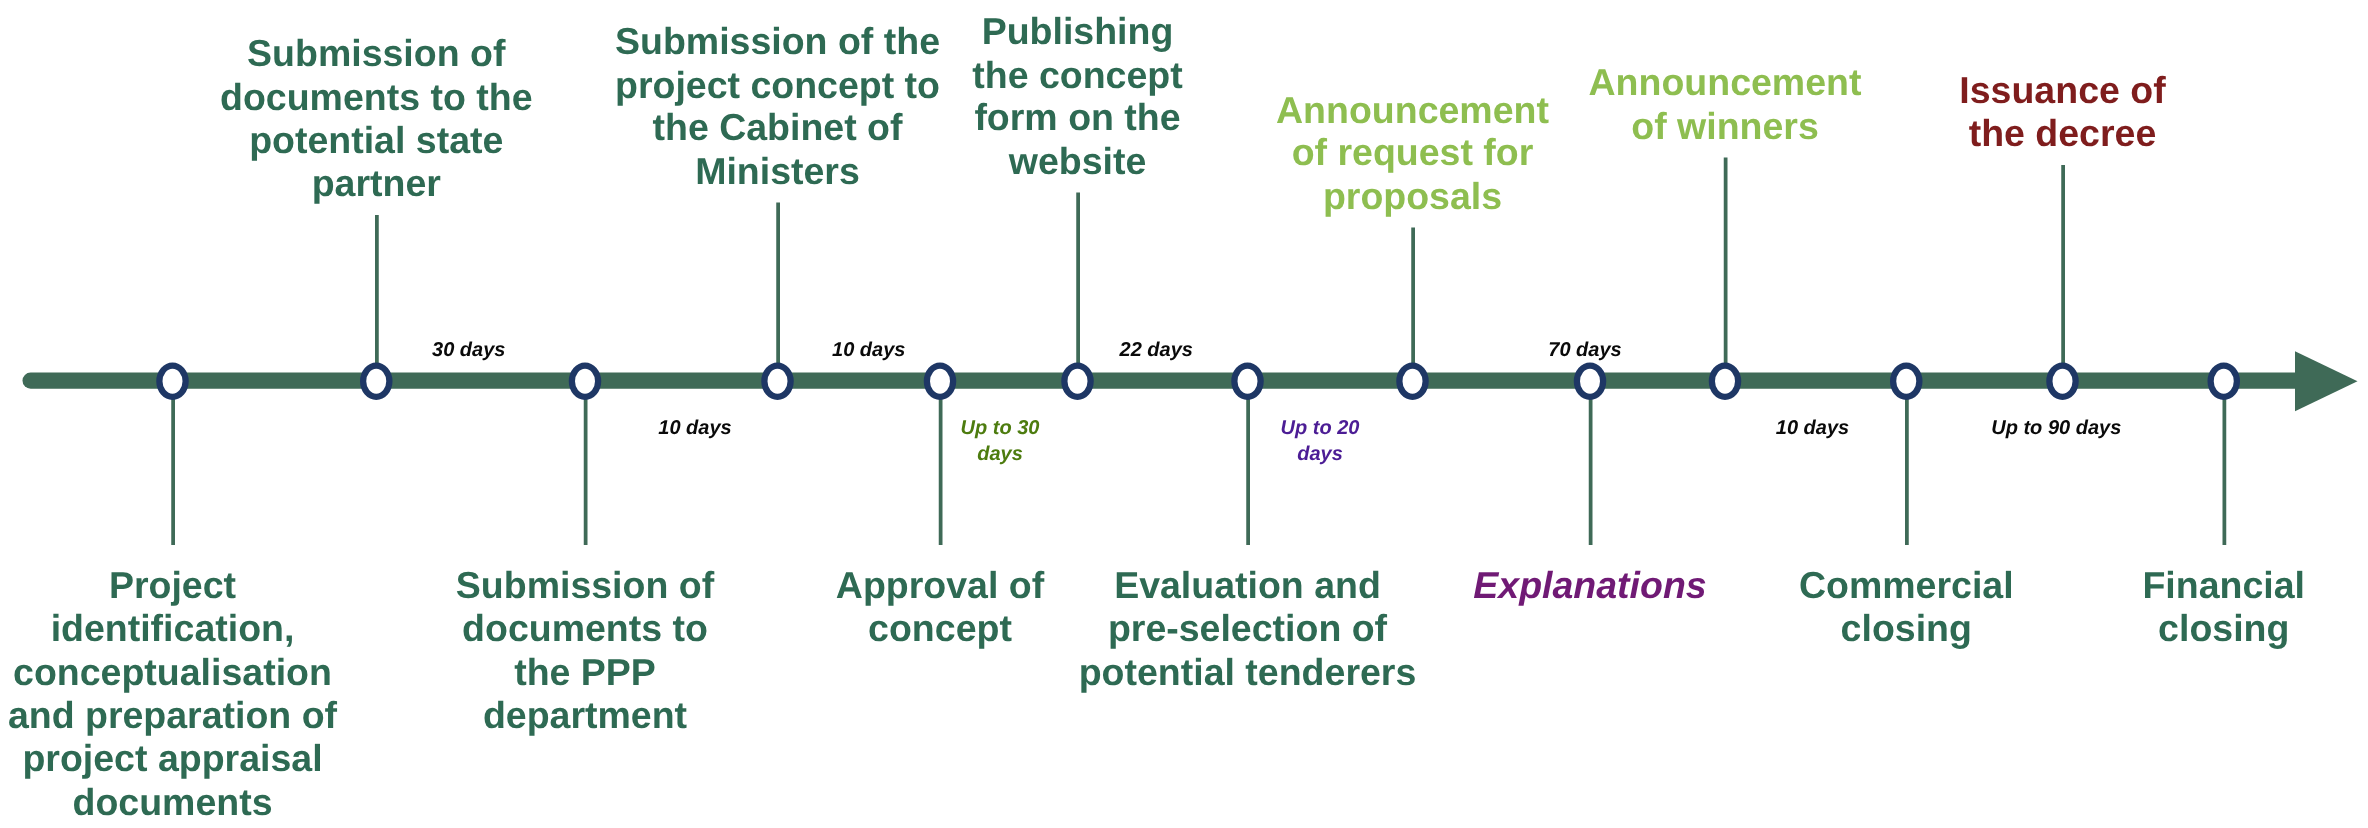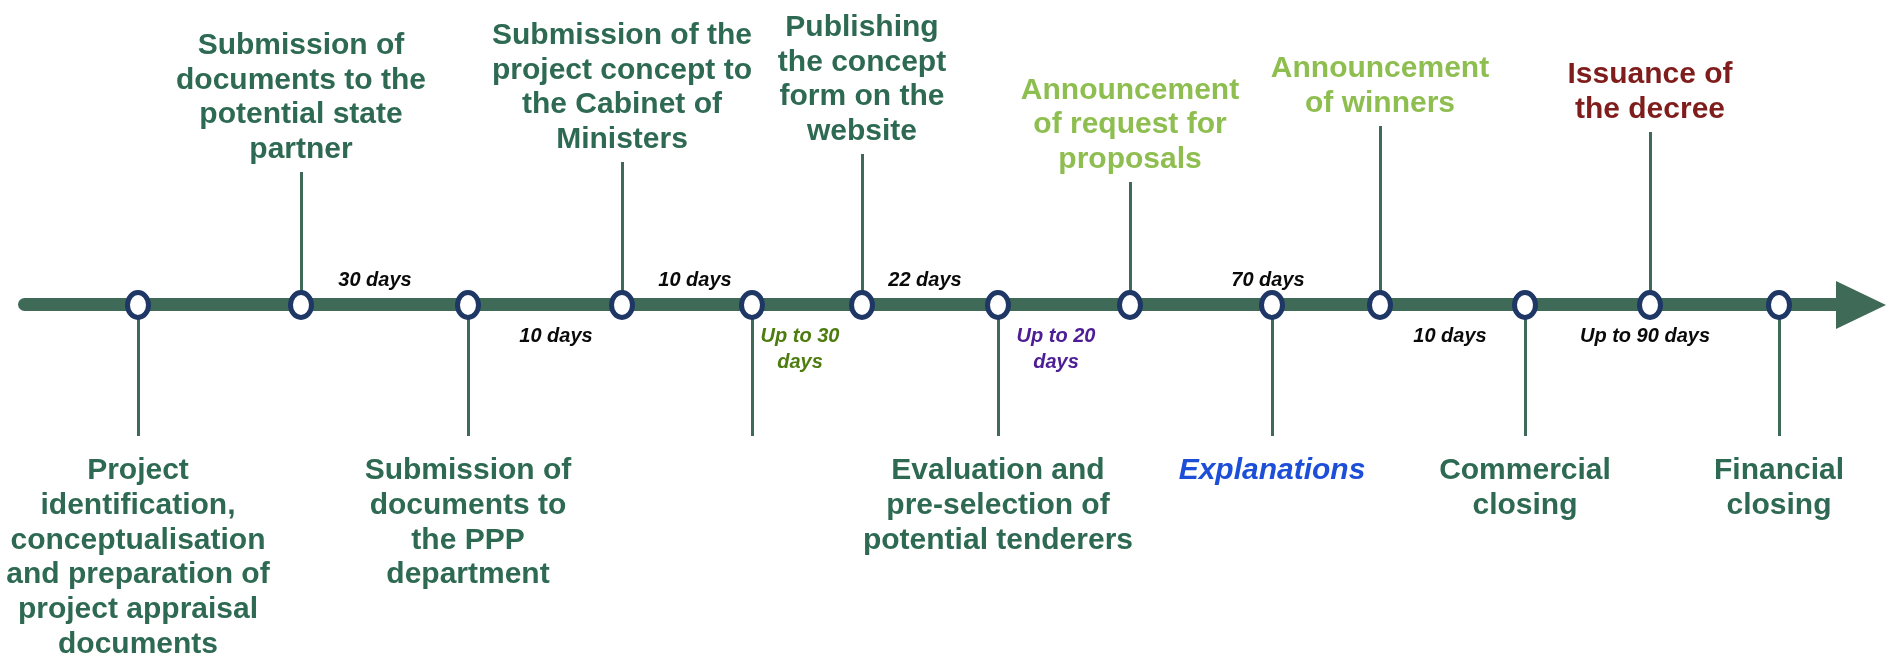--- a/index.html
+++ b/index.html
@@ -43,25 +43,26 @@
     line-height:1.16;
     white-space:pre-line;
   }
   .label.italic{font-style:italic;}
   .duration{
     position:absolute;
     width:220px;
     text-align:center;
     font-weight:bold;
     font-style:italic;
-    font-size:20px;
+    font-size:16px;
     line-height:1.3;
     color:#0a0a0a;
     white-space:pre-line;
     z-index:2;
+    margin-top:11px;
   }
 </style>
 </head>
 <body>
 
 <div class="canvas" id="canvas">
   <div class="axis" id="axis" style="left: 18px; top: 298px; width: 1820px; background: rgb(63, 106, 87);"></div>
   <div class="arrowhead" id="arrowhead" style="left: 1836px; top: 281px; border-left: 50px solid rgb(63, 106, 87);"></div>
 <div class="connector" style="left: 136.5px; background: rgb(63, 106, 87); top: 312px; height: 124px;"></div>
     <div class="node" style="left: 125px; top: 290px; border-color: rgb(30, 55, 101); background: rgb(255, 255, 255);"></div>
@@ -84,39 +85,41 @@
 the PPP
 department</div>
     <div class="connector" style="left: 620.5px; background: rgb(63, 106, 87); top: 162px; height: 136px;"></div>
     <div class="node" style="left: 609px; top: 290px; border-color: rgb(30, 55, 101); background: rgb(255, 255, 255);"></div>
     <div class="label" style="left: 472px; color: rgb(46, 106, 83); bottom: 506px;">Submission of the
 project concept to
 the Cabinet of
 Ministers</div>
     <div class="connector" style="left: 750.5px; background: rgb(63, 106, 87); top: 312px; height: 124px;"></div>
     <div class="node" style="left: 739px; top: 290px; border-color: rgb(30, 55, 101); background: rgb(255, 255, 255);"></div>
+    <div class="label" style="left: 602px; color: rgb(46, 106, 83); top: 452px;">Approval of
+concept</div>
     <div class="connector" style="left: 860.5px; background: rgb(63, 106, 87); top: 154px; height: 144px;"></div>
     <div class="node" style="left: 849px; top: 290px; border-color: rgb(30, 55, 101); background: rgb(255, 255, 255);"></div>
     <div class="label" style="left: 712px; color: rgb(46, 106, 83); bottom: 514px;">Publishing
 the concept
 form on the
 website</div>
     <div class="connector" style="left: 996.5px; background: rgb(63, 106, 87); top: 312px; height: 124px;"></div>
     <div class="node" style="left: 985px; top: 290px; border-color: rgb(30, 55, 101); background: rgb(255, 255, 255);"></div>
     <div class="label" style="left: 848px; color: rgb(46, 106, 83); top: 452px;">Evaluation and
 pre-selection of
 potential tenderers</div>
     <div class="connector" style="left: 1128.5px; background: rgb(63, 106, 87); top: 182px; height: 116px;"></div>
     <div class="node" style="left: 1117px; top: 290px; border-color: rgb(30, 55, 101); background: rgb(255, 255, 255);"></div>
     <div class="label" style="left: 980px; color: rgb(142, 190, 80); bottom: 486px;">Announcement
 of request for
 proposals</div>
     <div class="connector" style="left: 1270.5px; background: rgb(63, 106, 87); top: 312px; height: 124px;"></div>
     <div class="node" style="left: 1259px; top: 290px; border-color: rgb(30, 55, 101); background: rgb(255, 255, 255);"></div>
-    <div class="label italic" style="left: 1122px; color: #1d4ed8; top: 452px; font-style: italic;">Explanations</div>
+    <div class="label italic" style="left: 1122px; color: #701a75; top: 452px; font-style: italic;">Explanations</div>
     <div class="connector" style="left: 1378.5px; background: rgb(63, 106, 87); top: 126px; height: 172px;"></div>
     <div class="node" style="left: 1367px; top: 290px; border-color: rgb(30, 55, 101); background: rgb(255, 255, 255);"></div>
     <div class="label" style="left: 1230px; color: rgb(142, 190, 80); bottom: 542px;">Announcement
 of winners</div>
     <div class="connector" style="left: 1523.5px; background: rgb(63, 106, 87); top: 312px; height: 124px;"></div>
     <div class="node" style="left: 1512px; top: 290px; border-color: rgb(30, 55, 101); background: rgb(255, 255, 255);"></div>
     <div class="label" style="left: 1375px; color: rgb(46, 106, 83); top: 452px;">Commercial
 closing</div>
     <div class="connector" style="left: 1648.5px; background: rgb(63, 106, 87); top: 132px; height: 166px;"></div>
     <div class="node" style="left: 1637px; top: 290px; border-color: rgb(30, 55, 101); background: rgb(255, 255, 255);"></div>

